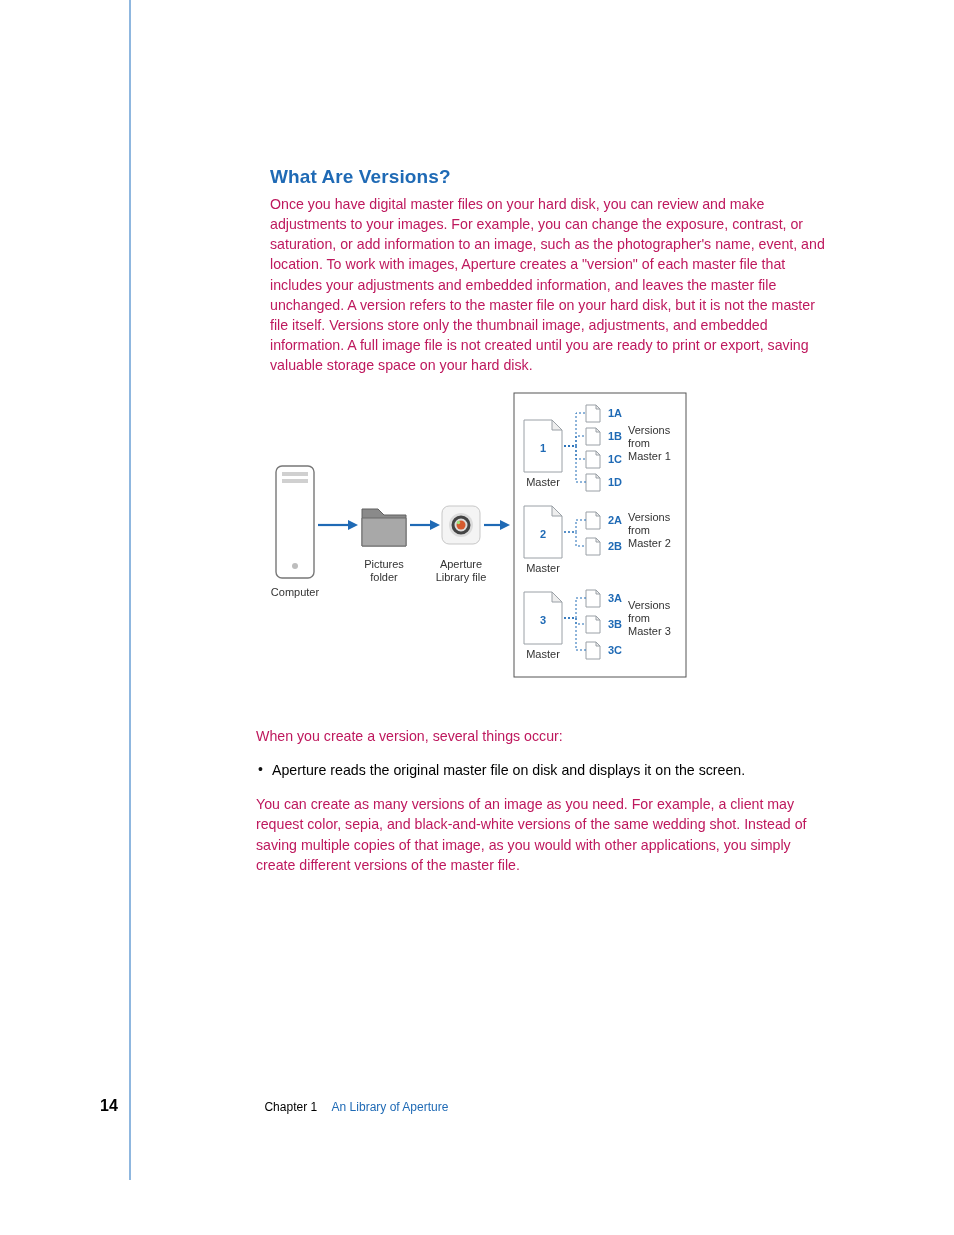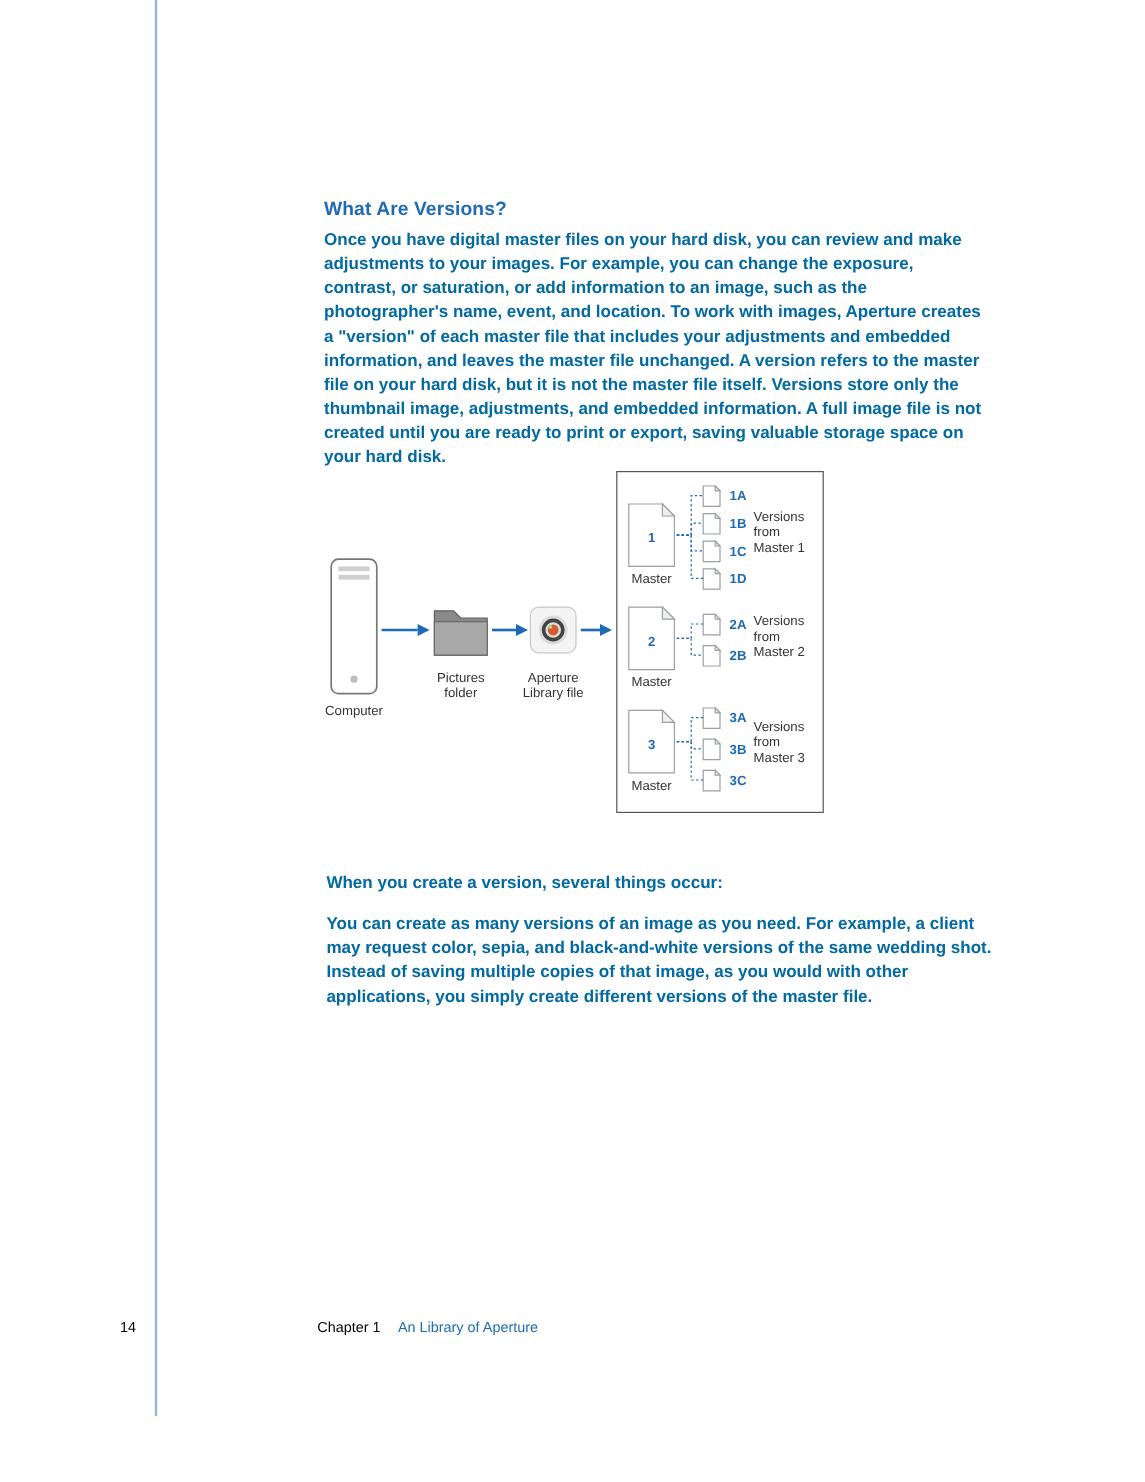--- a/index.html
+++ b/index.html
@@ -1,20 +1,20 @@
 <!DOCTYPE html>
 <html><head>
 <meta charset="utf-8">
 <style>
   * { box-sizing: border-box; margin: 0; padding: 0; }
   html, body { width: 954px; height: 1235px; background: #fff; font-family: "Myriad Pro", "Segoe UI", "Helvetica Neue", Arial, sans-serif; color: #000; }
   .page { position: relative; width: 954px; height: 1235px; }
   .content { position: absolute; left: 270px; top: 166px; width: 555px; }
-  h2.section-heading { color: #1f6ab5; font-size: 16px; font-weight: 600; margin-bottom: 6px; letter-spacing: 0.1px; }
-  p.body { font-size: 14.2px; line-height: 1.42; color: #0369a1; margin-bottom: 14px; font-weight: bold; }
+  h2.section-heading { color: #1f6ab5; font-size: 19px; font-weight: 600; margin-bottom: 6px; letter-spacing: 0.1px; }
+  p.body { font-size: 14.2px; line-height: 1.42; color: #be185d; margin-bottom: 14px; }
   ul.bullets { list-style: none; padding-left: 0; margin-bottom: 14px; }
   ul.bullets li { position: relative; padding-left: 16px; font-size: 14.2px; line-height: 1.42; margin-bottom: 6px; }
   ul.bullets li::before { content: "•"; position: absolute; left: 2px; top: 0; font-size: 14px; color: #111; }
 
   
   .diagram { position: absolute; left: 270px; top: 390px; width: 420px; height: 290px; }
   .diagram text { font-family: "Myriad Pro","Segoe UI","Helvetica Neue",Arial,sans-serif; }
   .dlabel { font-size: 11px; fill: #333; }
   .dnum   { font-size: 11px; font-weight: 700; fill: #1f6ab5; }
   .dcap   { font-size: 11px; fill: #333; }
@@ -22,26 +22,26 @@
   .filebox{ fill: #fff; stroke: #9aa0a6; stroke-width: 1; }
   .filecorner{ fill:#eee; stroke:#9aa0a6; stroke-width:1; }
   .arrowline{ stroke:#1f6ab5; stroke-width:2.2; fill:none; }
   .arrowhead{ fill:#1f6ab5; }
   .libbox{ fill:#f4f4f4; stroke:#c7c7c7; }
   .lens-outer{ fill:#dcdcdc; }
   .lens-ring{ fill:none; stroke:#444; stroke-width:3; }
 
   
   .footer { position: absolute; left: 100px; top: 1097px; width: 720px; height: 30px; }
-  .footer .pagenum { font-size: 12px; font-weight: 400; color: #000; display: inline-block; width: 30px; }
+  .footer .pagenum { font-size: 16px; font-weight: 700; color: #000; display: inline-block; width: 30px; }
   .footer .chapter { font-size: 12px; font-weight: 400; color: #000; margin-left: 130px; }
   .footer .chaptitle { font-size: 12px; color: #1f6ab5; margin-left: 10px; }
   .rule { position: absolute; left: 129px; top: 0; width: 1.5px; height: 1180px; background: #8fb7df; }
 
-  .lower { position:absolute; left:272px; top:726px; width:555px; }
+  .lower { position:absolute; left:256px; top:726px; width:555px; }
 </style>
 </head>
 <body>
 
 <div class="page">
   <div class="rule"></div>
 
   <div class="content">
     <h2 class="section-heading">What Are Versions?</h2>
     <p class="body">Once you have digital master files on your hard disk, you can review and make adjustments to your images. For example, you can change the exposure, contrast, or saturation, or add information to an image, such as the photographer's name, event, and location. To work with images, Aperture creates a "version" of each master file that includes your adjustments and embedded information, and leaves the master file unchanged. A version refers to the master file on your hard disk, but it is not the master file itself. Versions store only the thumbnail image, adjustments, and embedded information. A full image file is not created until you are ready to print or export, saving valuable storage space on your hard disk.</p>
@@ -172,20 +172,21 @@
       <path class="dashed" d="M294 228 h12 v32 h10"></path>
       <text class="dcap" x="358" y="219">Versions</text>
       <text class="dcap" x="358" y="232">from</text>
       <text class="dcap" x="358" y="245">Master 3</text>
     </svg>
   </div>
 
   <div class="lower">
     <p class="body">When you create a version, several things occur:</p>
     <ul class="bullets">
+      <li>Aperture reads the original master file on disk and displays it on the screen.</li>
     </ul>
     <p class="body">You can create as many versions of an image as you need. For example, a client may request color, sepia, and black-and-white versions of the same wedding shot. Instead of saving multiple copies of that image, as you would with other applications, you simply create different versions of the master file.</p>
   </div>
 
   <div class="footer">
     <span class="pagenum">14</span>
     <span class="chapter">Chapter 1</span>
     <span class="chaptitle">An Library of Aperture</span>
   </div>
 </div>

